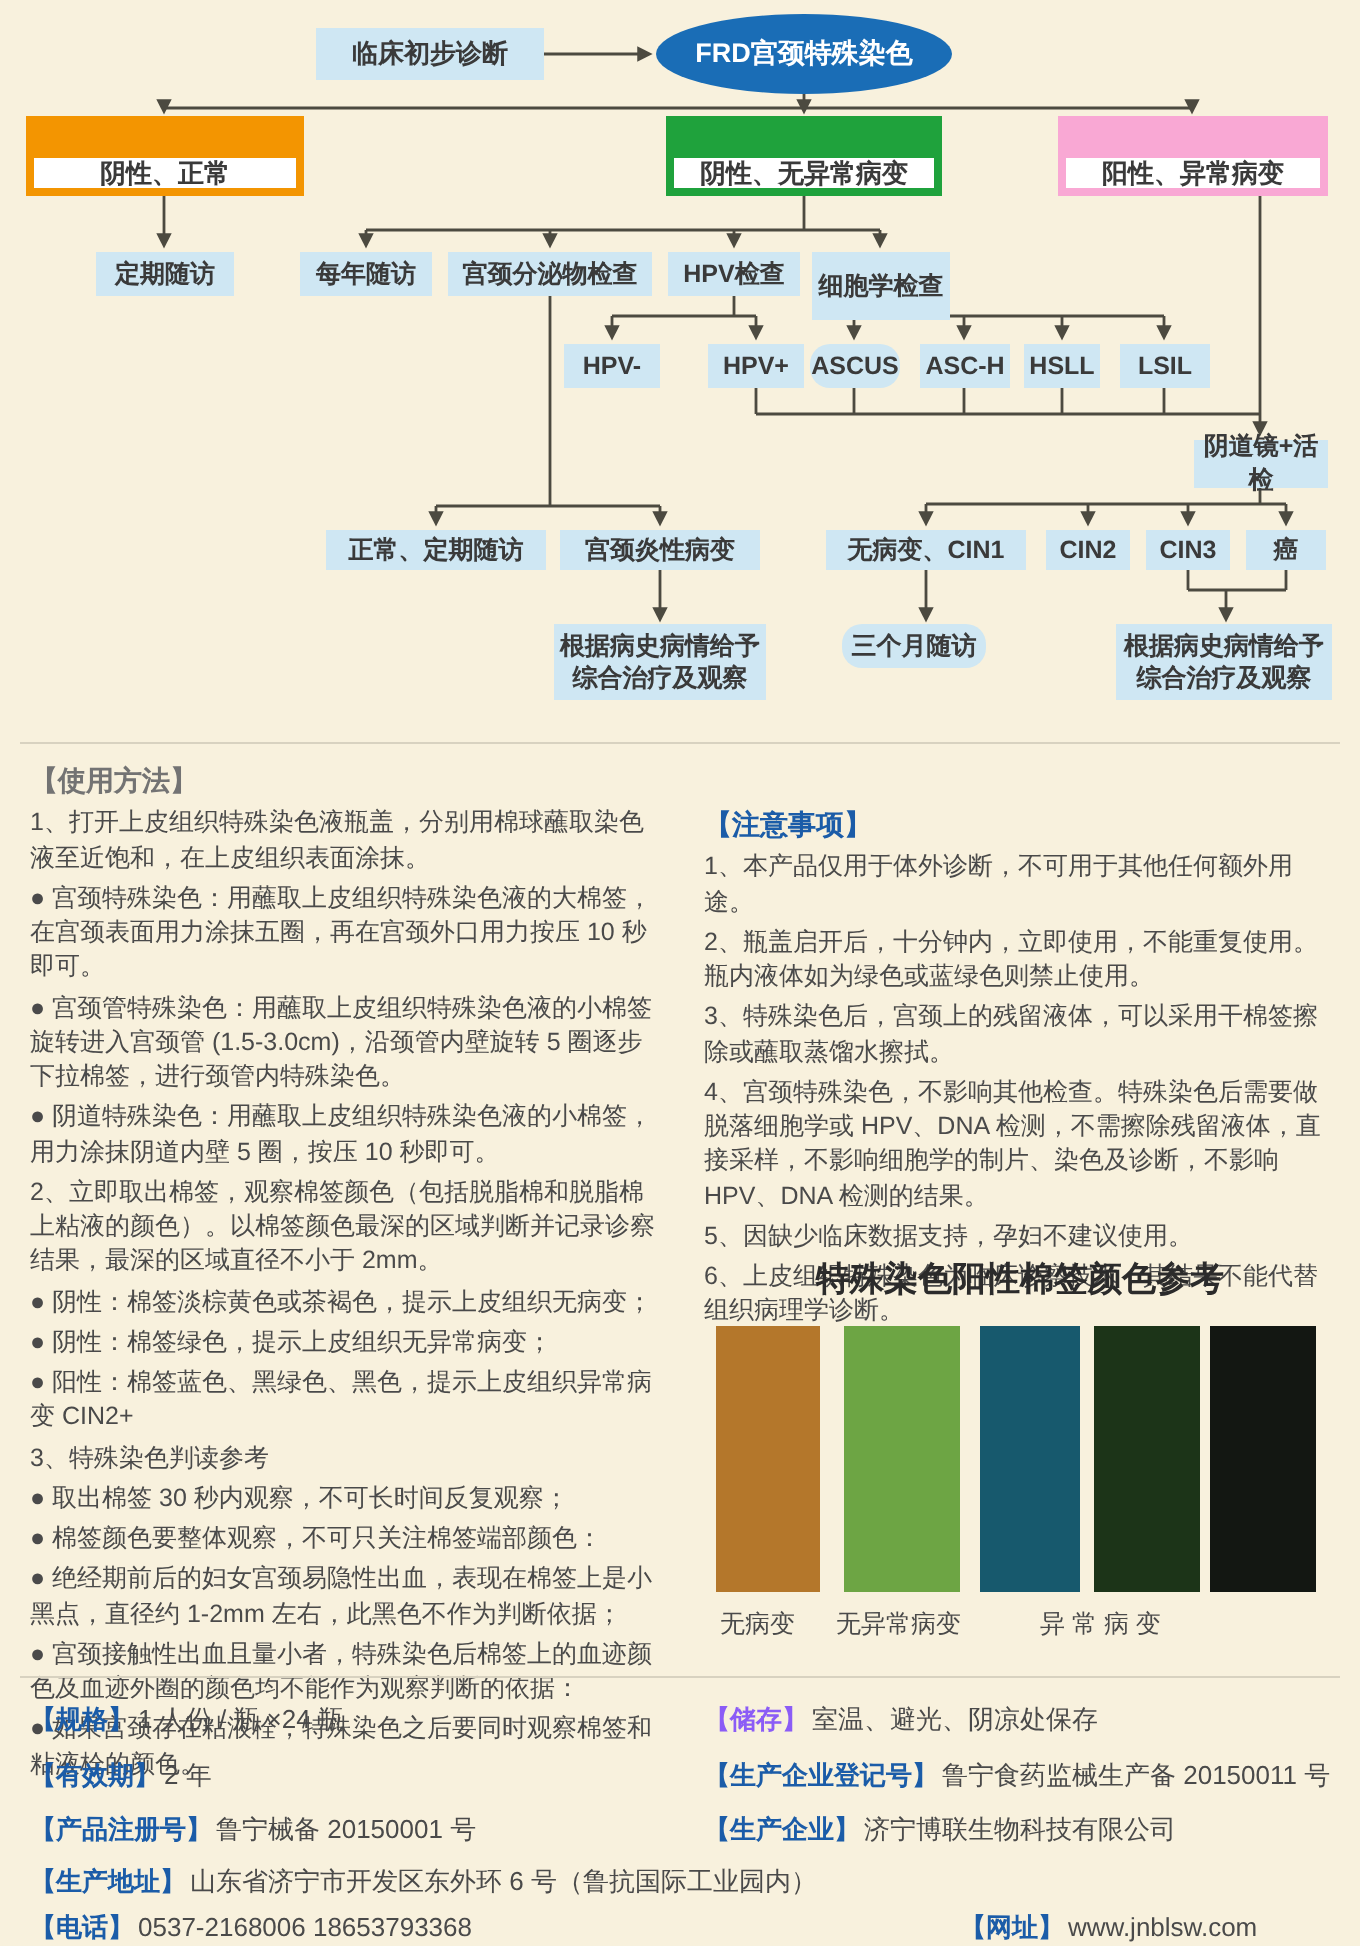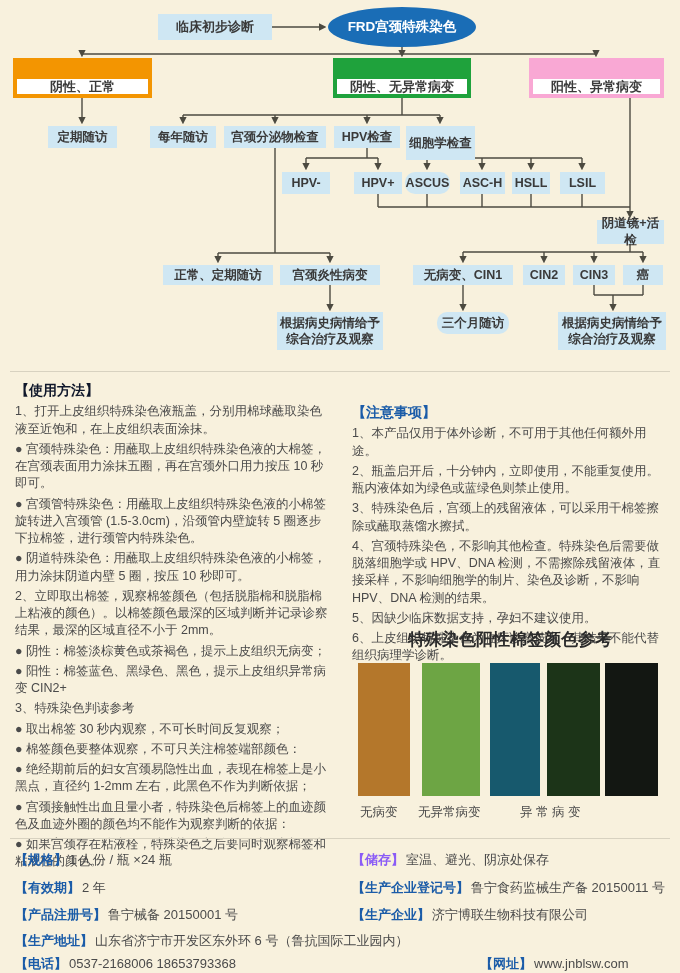--- a/index.html
+++ b/index.html
@@ -147,35 +147,36 @@
 
     <div class="node lb small" style="left:163px;top:265px;width:110px;height:20px;">正常、定期随访</div>
     <div class="node lb small" style="left:280px;top:265px;width:100px;height:20px;">宫颈炎性病变</div>
     <div class="node lb small" style="left:413px;top:265px;width:100px;height:20px;">无病变、CIN1</div>
     <div class="node lb small" style="left:523px;top:265px;width:42px;height:20px;">CIN2</div>
     <div class="node lb small" style="left:573px;top:265px;width:42px;height:20px;">CIN3</div>
     <div class="node lb small" style="left:623px;top:265px;width:40px;height:20px;">癌</div>
 
     <div class="node lb small multiline" style="left:277px;top:312px;width:106px;height:38px;">根据病史病情给予
 综合治疗及观察</div>
-    <div class="node lb small" style="left:437px;top:312px;width:72px;height:22px;border-radius:10px;">三个月随访</div>
+    <div class="node lb small" style="left:421px;top:312px;width:72px;height:22px;border-radius:10px;">三个月随访</div>
     <div class="node lb small multiline" style="left:558px;top:312px;width:108px;height:38px;">根据病史病情给予
 综合治疗及观察</div>
   </div>
 
   <div class="divider" style="top:371px;"></div>
 
   <div class="col usage">
-    <p class="sect-title" style="color:#0f172a;">【使用方法】</p>
+    <p class="sect-title" style="color:#737373;">【使用方法】</p>
     <p>1、打开上皮组织特殊染色液瓶盖，分别用棉球蘸取染色液至近饱和，在上皮组织表面涂抹。</p>
     <p>● 宫颈特殊染色：用蘸取上皮组织特殊染色液的大棉签，在宫颈表面用力涂抹五圈，再在宫颈外口用力按压 10 秒即可。</p>
     <p>● 宫颈管特殊染色：用蘸取上皮组织特殊染色液的小棉签旋转进入宫颈管 (1.5-3.0cm)，沿颈管内壁旋转 5 圈逐步下拉棉签，进行颈管内特殊染色。</p>
     <p>● 阴道特殊染色：用蘸取上皮组织特殊染色液的小棉签，用力涂抹阴道内壁 5 圈，按压 10 秒即可。</p>
     <p>2、立即取出棉签，观察棉签颜色（包括脱脂棉和脱脂棉上粘液的颜色）。以棉签颜色最深的区域判断并记录诊察结果，最深的区域直径不小于 2mm。</p>
     <p>● 阴性：棉签淡棕黄色或茶褐色，提示上皮组织无病变；</p>
+    <p>● 阴性：棉签绿色，提示上皮组织无异常病变；</p>
     <p>● 阳性：棉签蓝色、黑绿色、黑色，提示上皮组织异常病变 CIN2+</p>
     <p>3、特殊染色判读参考</p>
     <p>● 取出棉签 30 秒内观察，不可长时间反复观察；</p>
     <p>● 棉签颜色要整体观察，不可只关注棉签端部颜色：</p>
     <p>● 绝经期前后的妇女宫颈易隐性出血，表现在棉签上是小黑点，直径约 1-2mm 左右，此黑色不作为判断依据；</p>
     <p>● 宫颈接触性出血且量小者，特殊染色后棉签上的血迹颜色及血迹外圈的颜色均不能作为观察判断的依据：</p>
     <p>● 如果宫颈存在粘液栓，特殊染色之后要同时观察棉签和粘液栓的颜色。</p>
   </div>
 
   <div class="col notes">

